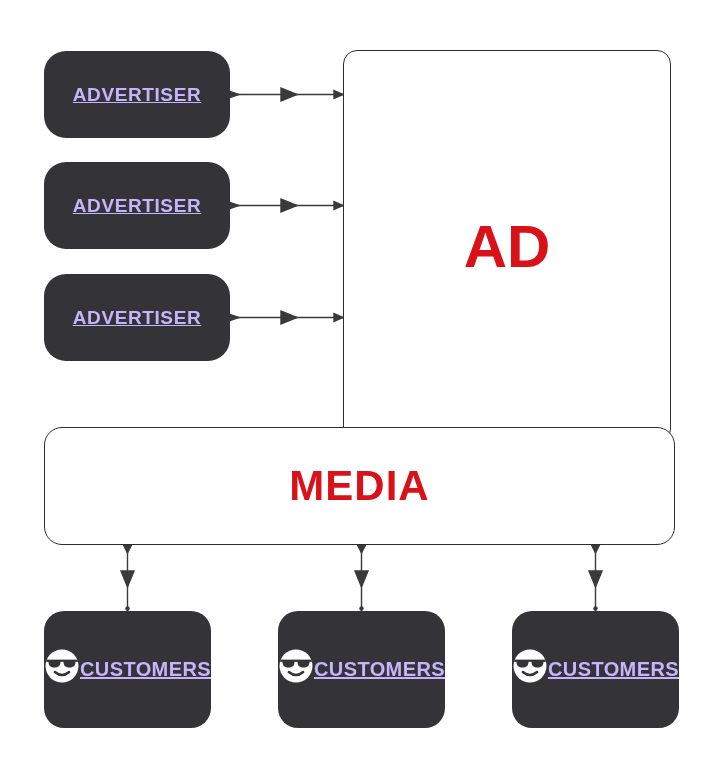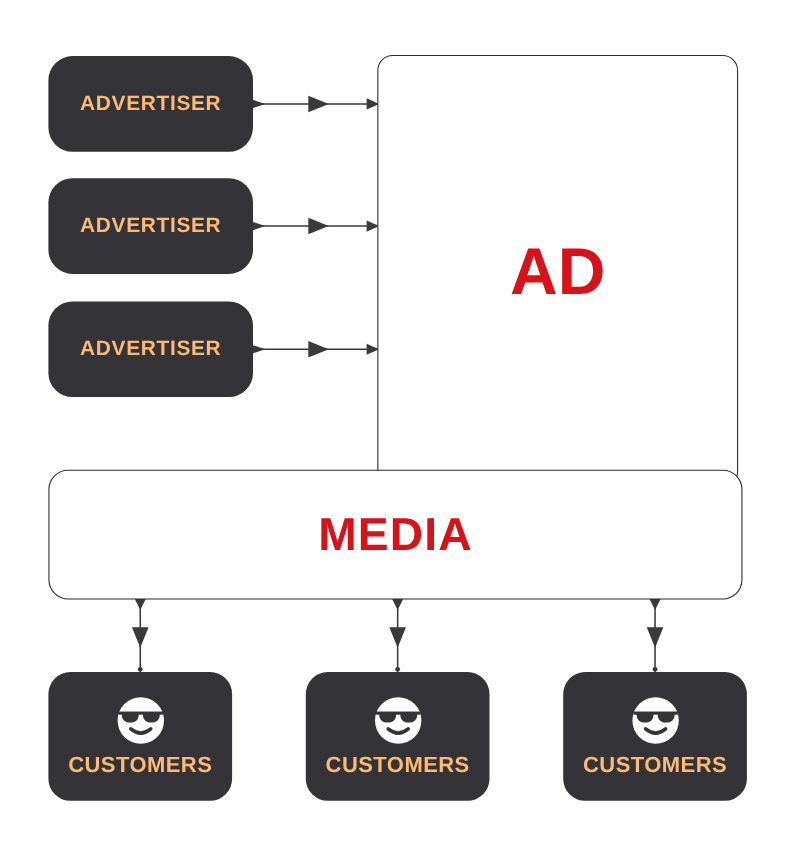--- a/index.html
+++ b/index.html
@@ -2,21 +2,21 @@
 <html><head>
 <meta charset="utf-8">
 <style>
   html,body{margin:0;padding:0;background:#ffffff;}
   #canvas{
     position:relative;width:719px;height:780px;background:#ffffff;overflow:hidden;
     font-family:"Liberation Sans", sans-serif;
   }
   #connector-layer{position:absolute;left:0;top:0;width:719px;height:780px;pointer-events:none;}
   .node{position:absolute;box-sizing:border-box;display:flex;align-items:center;justify-content:center;}
-  .dark-node{background:#343438;color:#fdba74;}
+  .dark-node{background:#343438;color:#c4b5fd;text-decoration:underline;}
   .light-node{background:#ffffff;border:1.6px solid #2d2d2d;}
   .advertiser{
     width:186px;height:87px;border-radius:22px;
     font-size:19px;font-weight:bold;letter-spacing:0.6px;
   }
   .adv-1{left:44px;top:51px;}
   .adv-2{left:44px;top:162px;}
   .adv-3{left:44px;top:274px;}
   .ad-network{
     left:343px;top:50px;width:328px;height:393px;border-radius:14px;
@@ -26,21 +26,21 @@
     color:#d9121a;font-size:60px;font-weight:bold;line-height:1;letter-spacing:0px;
   }
   .ad-network .small{
     color:#d9121a;font-size:21px;font-weight:bold;letter-spacing:0.8px;margin-top:6px;
   }
   .media{
     left:44px;top:427px;width:631px;height:118px;border-radius:18px;
     color:#d9121a;font-size:42px;font-weight:bold;letter-spacing:1px;text-align:right;
   }
   .customer{
-    width:167px;height:117px;border-radius:20px;flex-direction:column;
+    width:167px;height:117px;border-radius:20px;flex-direction:row;
     font-size:20px;font-weight:bold;letter-spacing:0.4px;
   }
   .cust-1{left:44px;top:611px;}
   .cust-2{left:278px;top:611px;}
   .cust-3{left:512px;top:611px;}
   .customer .face{width:46px;height:46px;margin-bottom:7px;}
   .customer .face svg{display:block;width:100%;height:100%;}
 </style>
 </head>
 <body>

